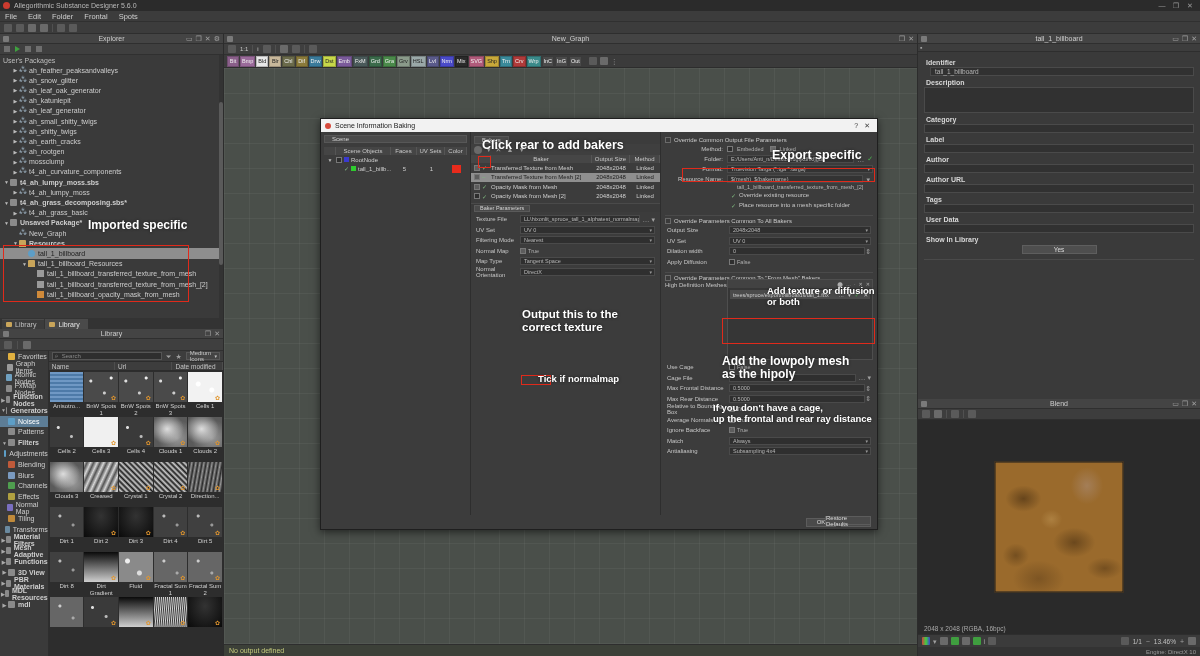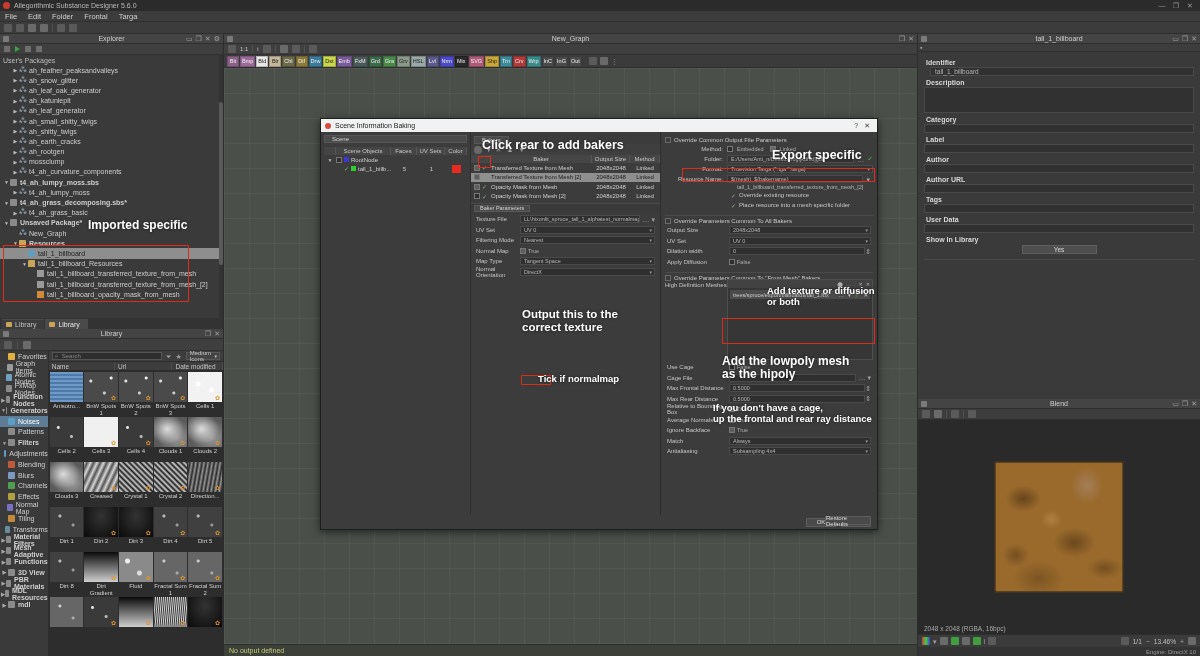--- a/index.html
+++ b/index.html
@@ -249,21 +249,21 @@
     <div class="tb-btn">—</div>
     <div class="tb-btn">❐</div>
     <div class="tb-btn">✕</div>
   </div>
 
   <div class="menubar">
     <span>File</span>
     <span>Edit</span>
     <span>Folder</span>
     <span>Frontal</span>
-    <span>Targa</span>
+    <span>Spots</span>
   </div>
 
   <div class="maintoolbar">
     <div class="tbicon"></div>
     <div class="tbicon"></div>
     <div class="tbicon s"></div>
     <div class="tbicon s"></div>
     <div class="tbsep"></div>
     <div class="tbicon"></div>
     <div class="tbicon"></div>

